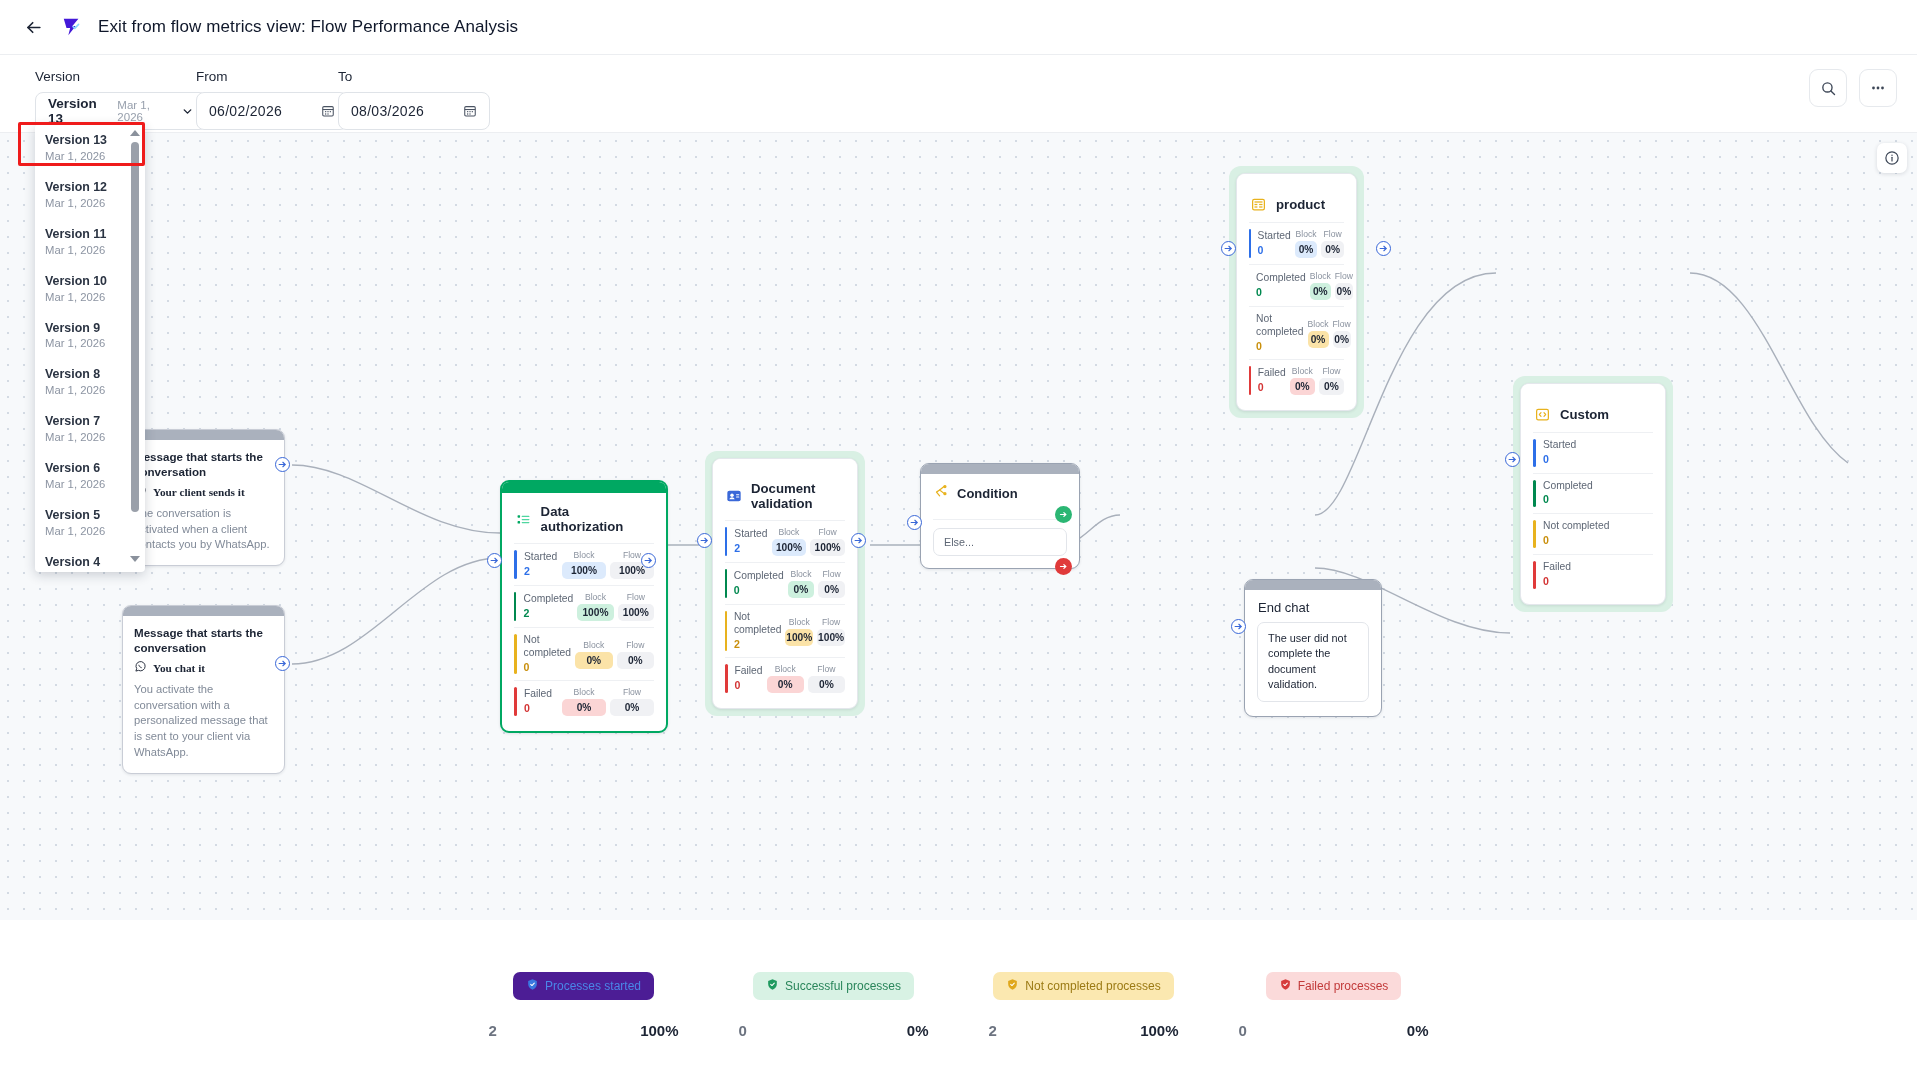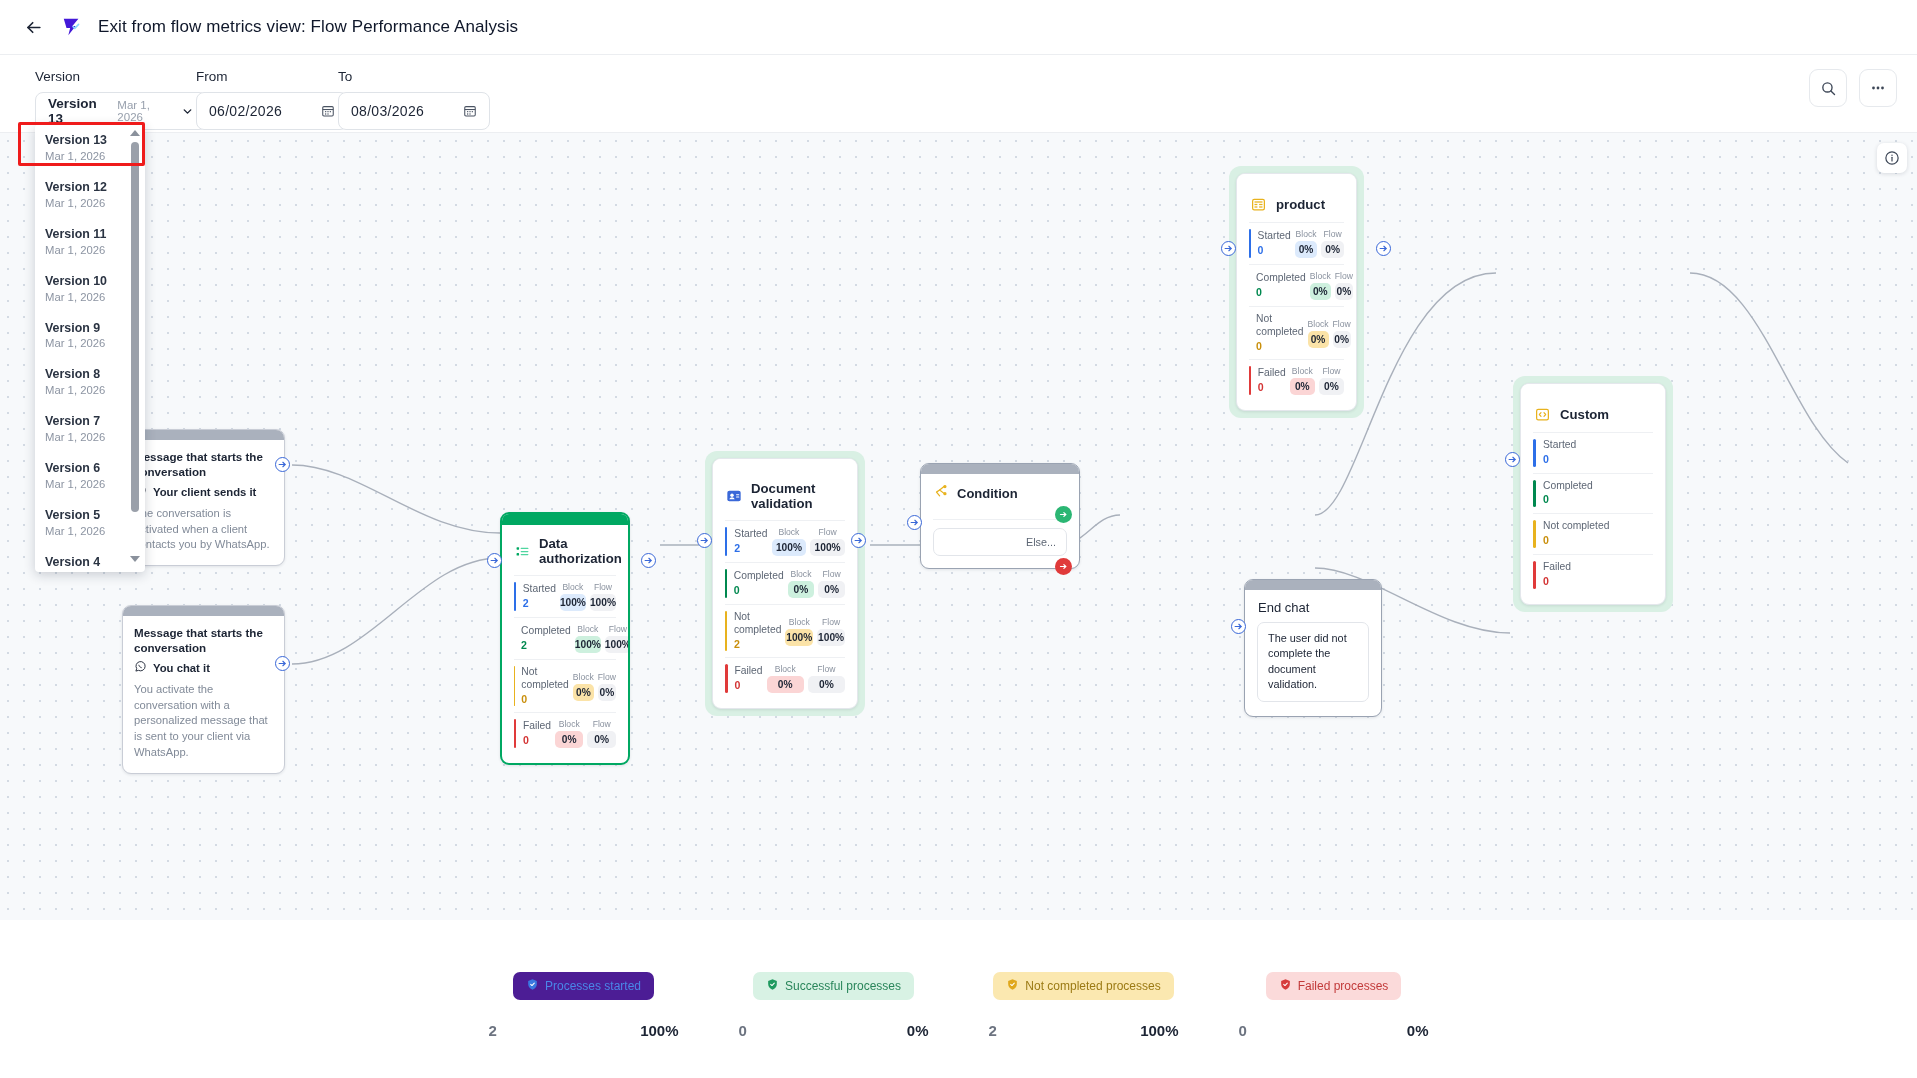--- a/index.html
+++ b/index.html
@@ -66,21 +66,21 @@
 
   
   .node { position: absolute; }
   .msg-node {
     background: #ffffff; border: 1px solid #c9cdd6; border-radius: 9px;
     box-shadow: 0 1px 3px rgba(20,30,50,.10); overflow: hidden;
   }
   .msg-cap { height: 10px; background: #aab1bd; }
   .msg-body { padding: 9px 11px 12px 11px; }
   .msg-title { font-size: 11.6px; font-weight: 700; color: #1c2434; line-height: 1.32; }
-  .msg-sub { display: flex; align-items: center; gap: 6px; margin-top: 3px; }
+  .msg-sub { display: flex; align-items: center; gap: 6px; margin-top: 3px; font-family: Liberation Serif, serif; }
   .msg-sub-text { font-size: 11.3px; font-weight: 700; color: #1c2434; }
   .msg-desc { font-size: 11.2px; color: #818a98; line-height: 1.42; margin-top: 5px; }
 
   
   .metric-wrap { position: absolute; }
   .metric-halo {
     position: absolute; left: -7px; top: -7px; right: -7px; bottom: -7px;
     border-radius: 12px; background: #d9f0e4;
   }
   .metric-card {
@@ -355,21 +355,21 @@
         <div class="msg-desc">You activate the conversation with a personalized message that is sent to your client via WhatsApp.</div>
       </div>
     </div>
     <div class="conn" style="left:275px; top:523px;">
       <svg width="9" height="9" viewBox="0 0 24 24" fill="none" stroke="currentColor" stroke-width="3" stroke-linecap="round" stroke-linejoin="round">
           <line x1="3" y1="12" x2="19" y2="12"></line>
           <polyline points="13 6 19 12 13 18"></polyline>
         </svg>
     </div>
 
-    <div class="metric-wrap" style="left:500px; top:347px; width:130px;margin-top:32px;">
+    <div class="metric-wrap" style="left:500px; top:347px; width:168px;">
       <div class="metric-card green-out">
         <div class="metric-cap" style="background:#00a862;"></div>
         <div class="metric-head">
           <span class="metric-icon">
             <svg width="15" height="15" viewBox="0 0 24 24">
                 <rect x="2.5" y="5" width="4" height="4" rx="1" fill="#00a862"></rect>
                 <rect x="2.5" y="14.5" width="4" height="4" rx="1" fill="#00a862"></rect>
                 <rect x="9" y="6" width="12.5" height="2" rx="1" fill="#4fd6a0"></rect>
                 <rect x="9" y="11" width="12.5" height="2" rx="1" fill="#4fd6a0"></rect>
                 <rect x="9" y="15.8" width="12.5" height="2" rx="1" fill="#4fd6a0"></rect>
@@ -687,21 +687,21 @@
         </div>
       </div>
     </div>
     <div class="conn" style="left:1505px; top:319px;">
       <svg width="9" height="9" viewBox="0 0 24 24" fill="none" stroke="currentColor" stroke-width="3" stroke-linecap="round" stroke-linejoin="round">
           <line x1="3" y1="12" x2="19" y2="12"></line>
           <polyline points="13 6 19 12 13 18"></polyline>
         </svg>
     </div>
 
-    <div class="cond-node" style="left:920px; top:330px; width:160px;text-align:right;">
+    <div class="cond-node" style="left:920px; top:330px; width:160px;">
       <div class="cond-cap"></div>
       <div class="cond-head">
         <span>
           <svg width="15" height="15" viewBox="0 0 24 24" fill="none" stroke="#e8b21e" stroke-width="2" stroke-linecap="round" stroke-linejoin="round">
               <path d="M16 4 L9 9.5 L16 15"></path>
               <path d="M9 9.5 L4 13 L9 19"></path>
               <circle cx="17.5" cy="4" r="1.6" fill="#e8b21e"></circle>
               <circle cx="17.5" cy="15.5" r="1.6" fill="#e8b21e"></circle>
             </svg>
         </span>

